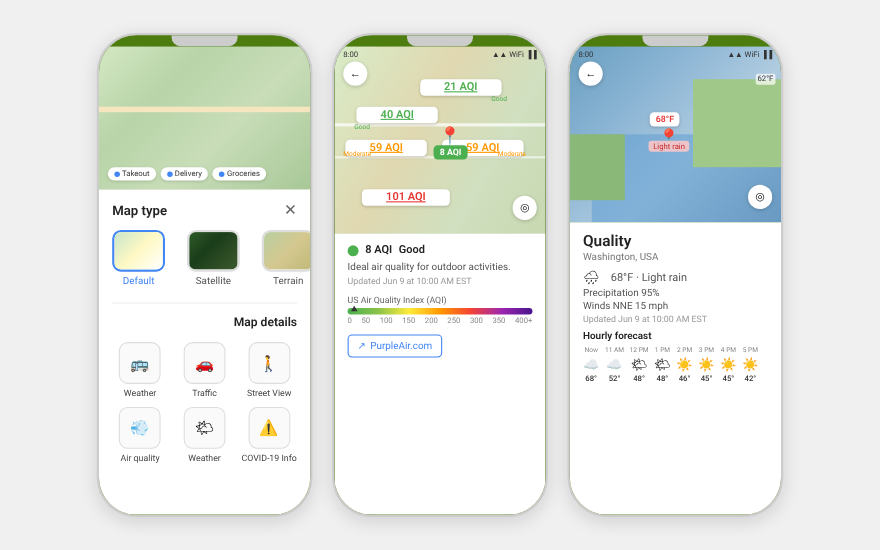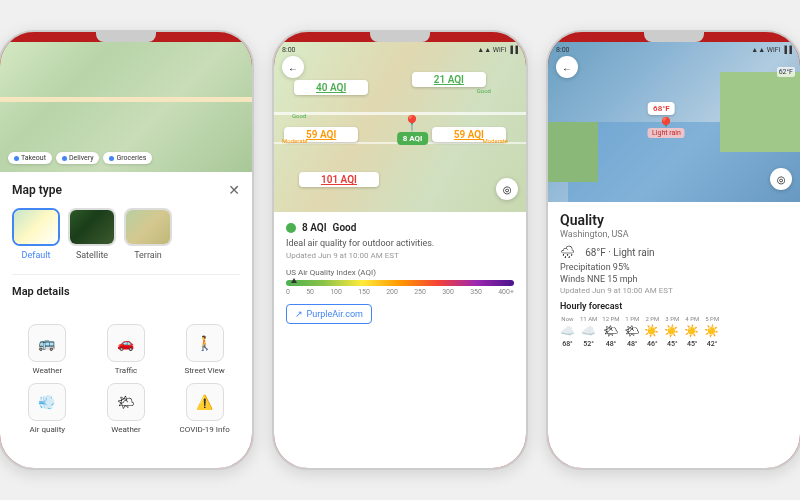--- a/index.html
+++ b/index.html
@@ -13,24 +13,24 @@
       font-family: 'Roboto', Arial, sans-serif;
       overflow: hidden;
     }
     .phones-container {
       display: flex;
       gap: 18px;
       align-items: center;
       padding: 20px;
     }
     .phone {
-      background: #b91c1c;
+      background: #4d7c0f;
       border-radius: 36px;
       border: 2px solid #ccc;
-      width: 256px;
+      width: 196px;
       height: 440px;
       overflow: hidden;
       position: relative;
       box-shadow: 0 4px 16px rgba(0,0,0,0.13);
       display: flex;
       flex-direction: column;
     }
     .phone-notch {
       width: 60px;
       height: 10px;
@@ -132,21 +132,21 @@
       font-weight: 600;
       color: #222;
     }
     .close-x {
       font-size: 14px;
       color: #666;
       cursor: pointer;
     }
     .map-types {
       display: flex;
-      gap: 8px;
+      gap: 20px;
       margin-bottom: 14px;
     }
     .map-type-item {
       display: flex;
       flex-direction: column;
       align-items: center;
       gap: 4px;
     }
     .map-type-thumb {
       width: 48px;
@@ -186,21 +186,22 @@
     }
     .divider {
       height: 1px;
       background: #eee;
       margin-bottom: 10px;
     }
     .details-title {
       font-size: 11px;
       font-weight: 600;
       color: #222;
-      margin-bottom: 26px;
+      margin-bottom: 12px;
+      text-align: right;
     }
     .details-grid {
       display: grid;
       grid-template-columns: repeat(3, 1fr);
       gap: 8px;
     }
     .detail-item {
       display: flex;
       flex-direction: column;
       align-items: center;
@@ -292,21 +293,21 @@
       position: absolute;
       background: #fff;
       border-radius: 4px;
       padding: 2px 22px;
       font-size: 10px;
       font-weight: 600;
       box-shadow: 0 1px 3px rgba(0,0,0,0.2);
       text-decoration: underline;
     }
     .aqi-21 { top: 30px; right: 40px; color: #4caf50; }
-    .aqi-40 { top: 38px; left: 20px; color: #4caf50; }
+    .aqi-40 { top: 55px; left: 20px; color: #4caf50; }
     .aqi-59a { top: 85px; left: 10px; color: #ff9800; }
     .aqi-59b { top: 85px; right: 20px; color: #ff9800; }
     .aqi-101 { bottom: 25px; left: 25px; color: #ff5722; }
     .aqi-8 {
       position: absolute;
       top: 90px;
       left: 55%;
       transform: translateX(-50%);
       background: #4caf50;
       color: white;

